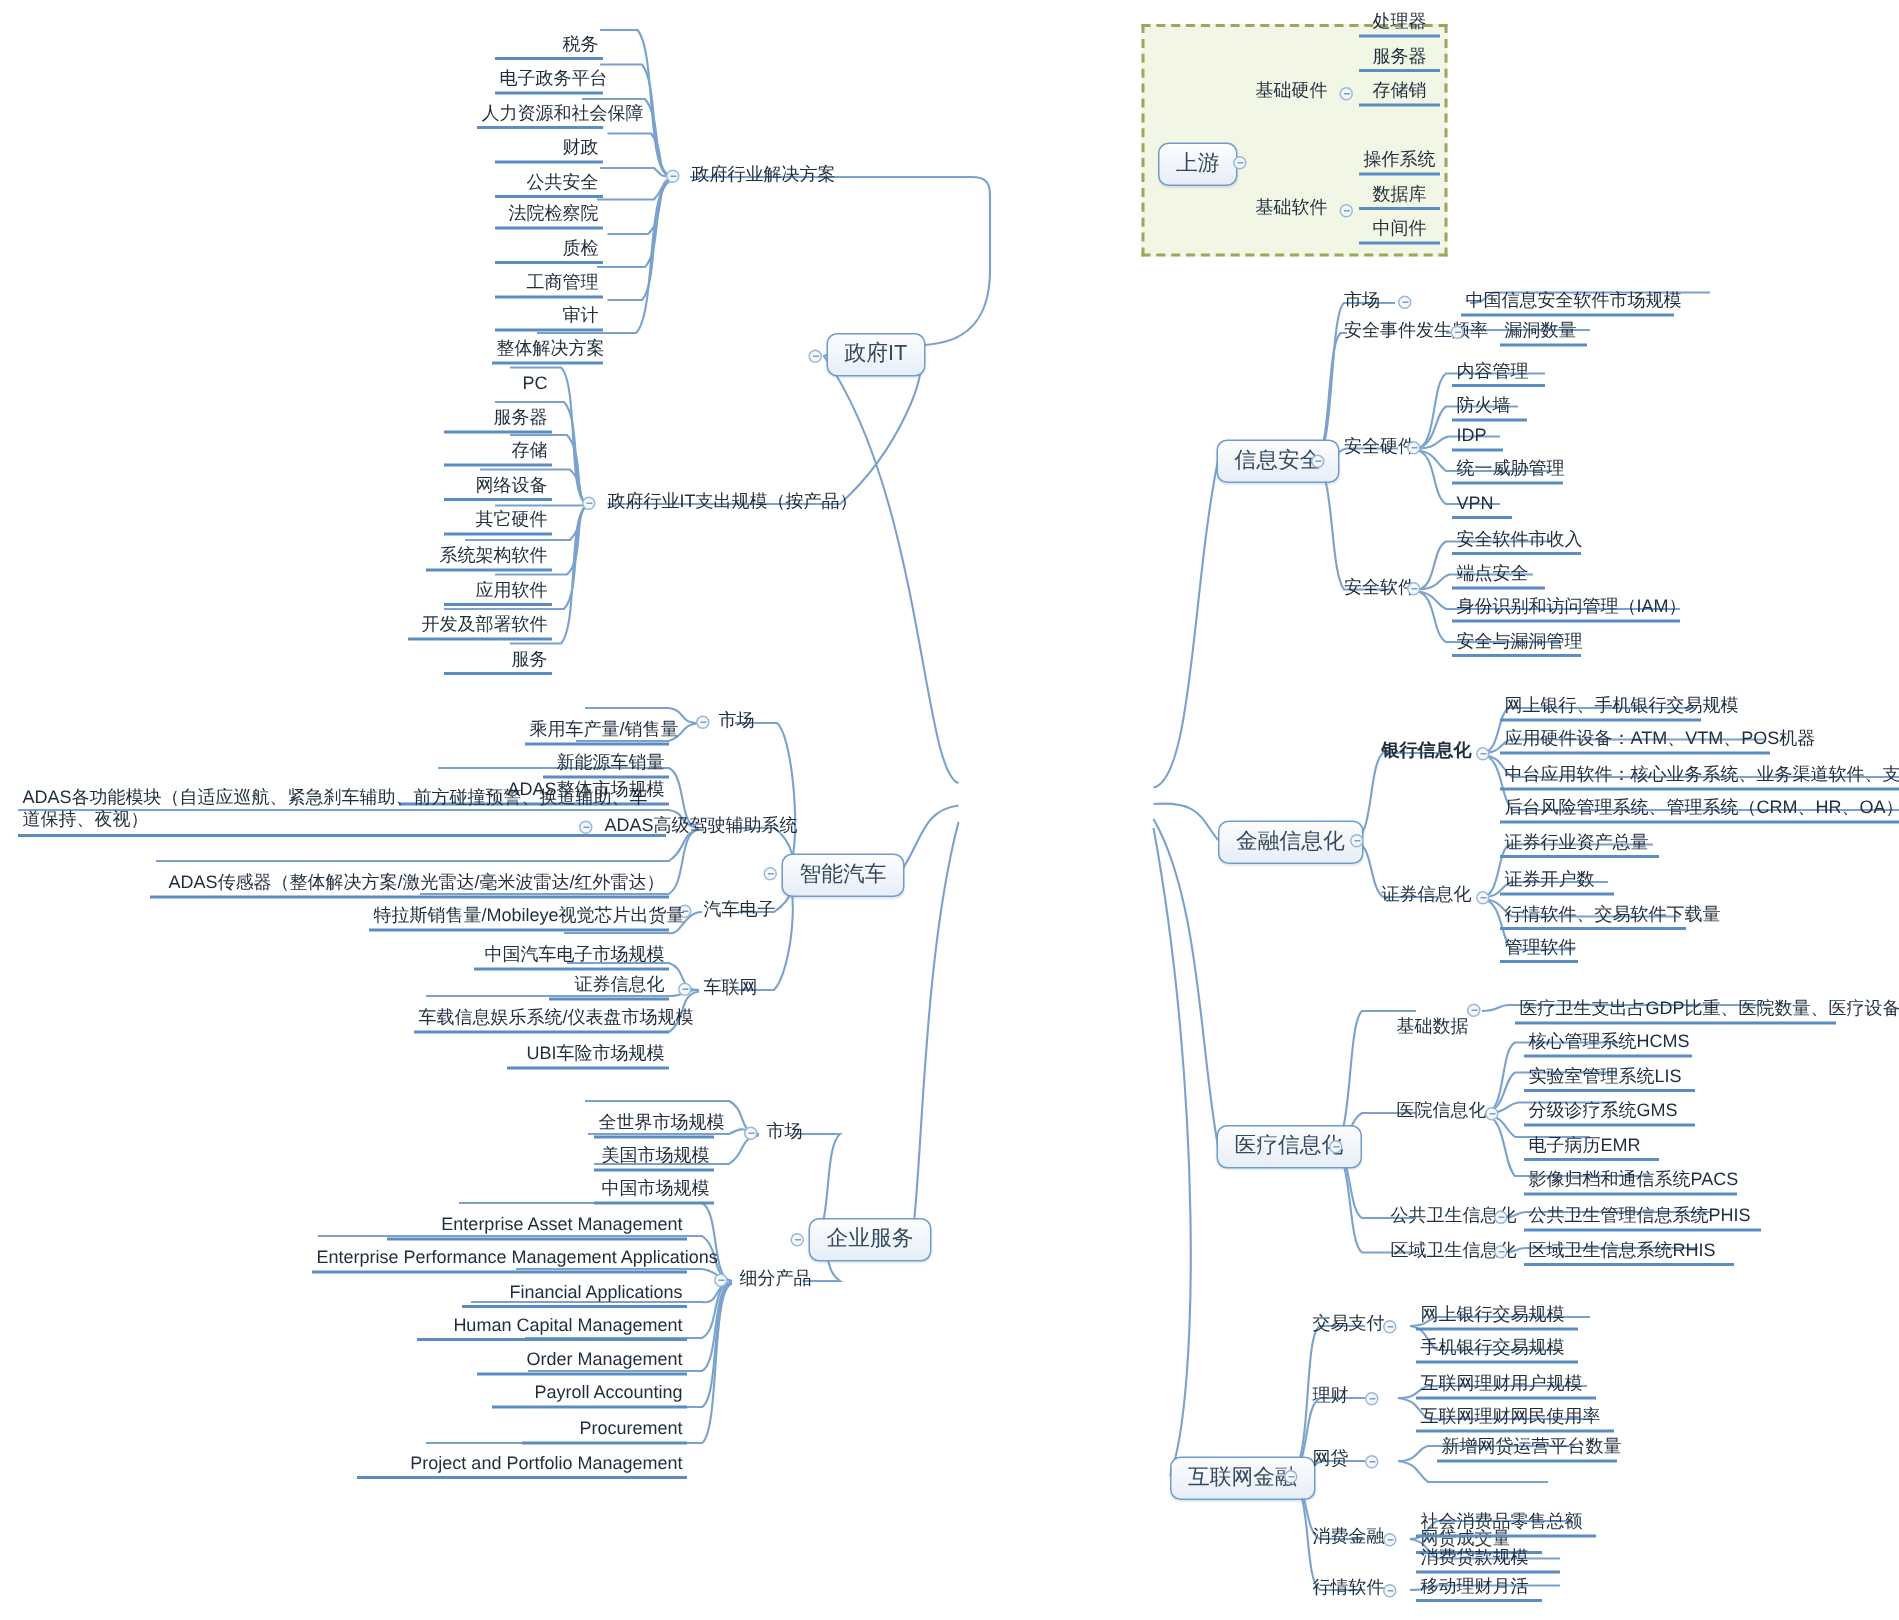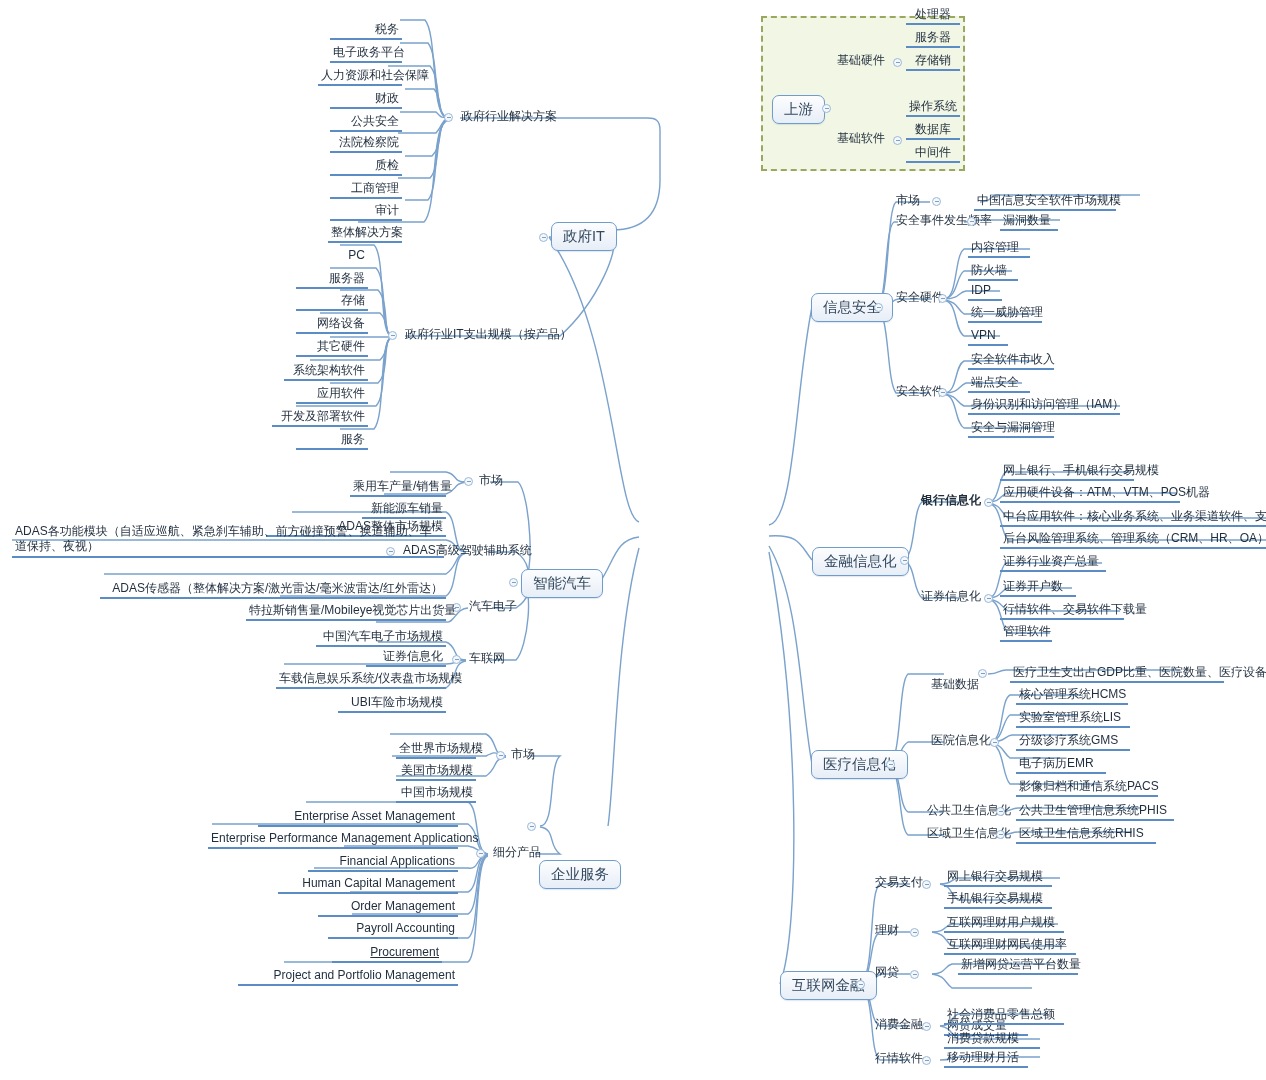--- a/index.html
+++ b/index.html
@@ -212,21 +212,21 @@
 
   <div class="node lvl1" style="left:811px;top:750px;">医疗信息化</div>
   <div class="tog" style="left:886px;top:760px;"></div>
 
   <div class="node lvl1" style="left:780px;top:971px;">互联网金融</div>
   <div class="tog" style="left:856px;top:980px;"></div>
 
   <div class="node lvl1" style="left:521px;top:569px;">智能汽车</div>
   <div class="tog" style="left:509px;top:578px;"></div>
 
-  <div class="node lvl1" style="left:539px;top:812px;margin-top:48px;">企业服务</div>
+  <div class="node lvl1" style="left:539px;top:812px;">企业服务</div>
   <div class="tog" style="left:527px;top:822px;"></div>
 
   <div class="node lbl l nb" style="left:458px;top:110px;">政府行业解决方案</div>
   <div class="tog" style="left:444px;top:113px;"></div>
 
   <div class="node lbl r u" style="left:330px;top:7px;width:72px;">税务</div>
   <div class="node lbl r u" style="left:330px;top:30px;width:72px;">电子政务平台</div>
   <div class="node lbl r u" style="left:318px;top:53px;width:84px;">人力资源和社会保障</div>
   <div class="node lbl r u" style="left:330px;top:76px;width:72px;">财政</div>
   <div class="node lbl r u" style="left:330px;top:99px;width:72px;">公共安全</div>
@@ -363,16 +363,16 @@
   <div class="node lbl r u" style="left:396px;top:726px;width:80px;">全世界市场规模</div>
   <div class="node lbl r u" style="left:396px;top:748px;width:80px;">美国市场规模</div>
   <div class="node lbl r u" style="left:396px;top:770px;width:80px;">中国市场规模</div>
 
   <div class="node lbl r u" style="left:258px;top:794px;width:200px;">Enterprise Asset Management</div>
   <div class="node lbl r u" style="left:208px;top:816px;width:250px;">Enterprise Performance Management Applications</div>
   <div class="node lbl r u" style="left:308px;top:839px;width:150px;">Financial Applications</div>
   <div class="node lbl r u" style="left:278px;top:861px;width:180px;">Human Capital Management</div>
   <div class="node lbl r u" style="left:318px;top:884px;width:140px;">Order Management</div>
   <div class="node lbl r u" style="left:328px;top:906px;width:130px;">Payroll Accounting</div>
-  <div class="node lbl r u" style="left:332px;top:930px;width:110px;text-decoration:underline;">Procurement</div>
+  <div class="node lbl r u" style="left:348px;top:930px;width:110px;">Procurement</div>
   <div class="node lbl r u" style="left:238px;top:953px;width:220px;">Project and Portfolio Management</div>
 
 </div>
 
 </body></html>

